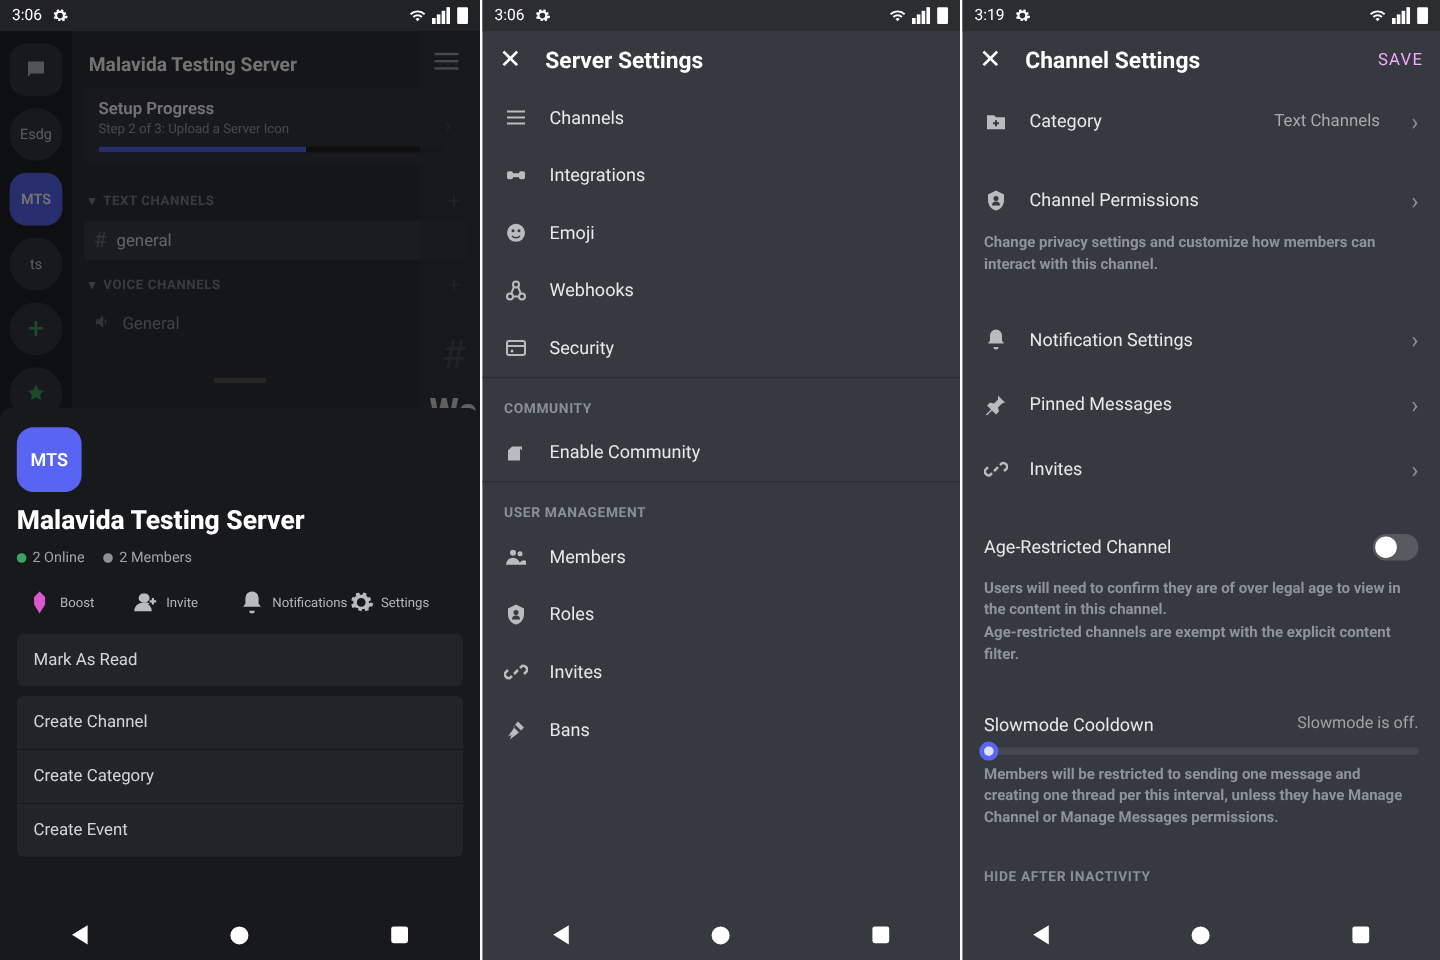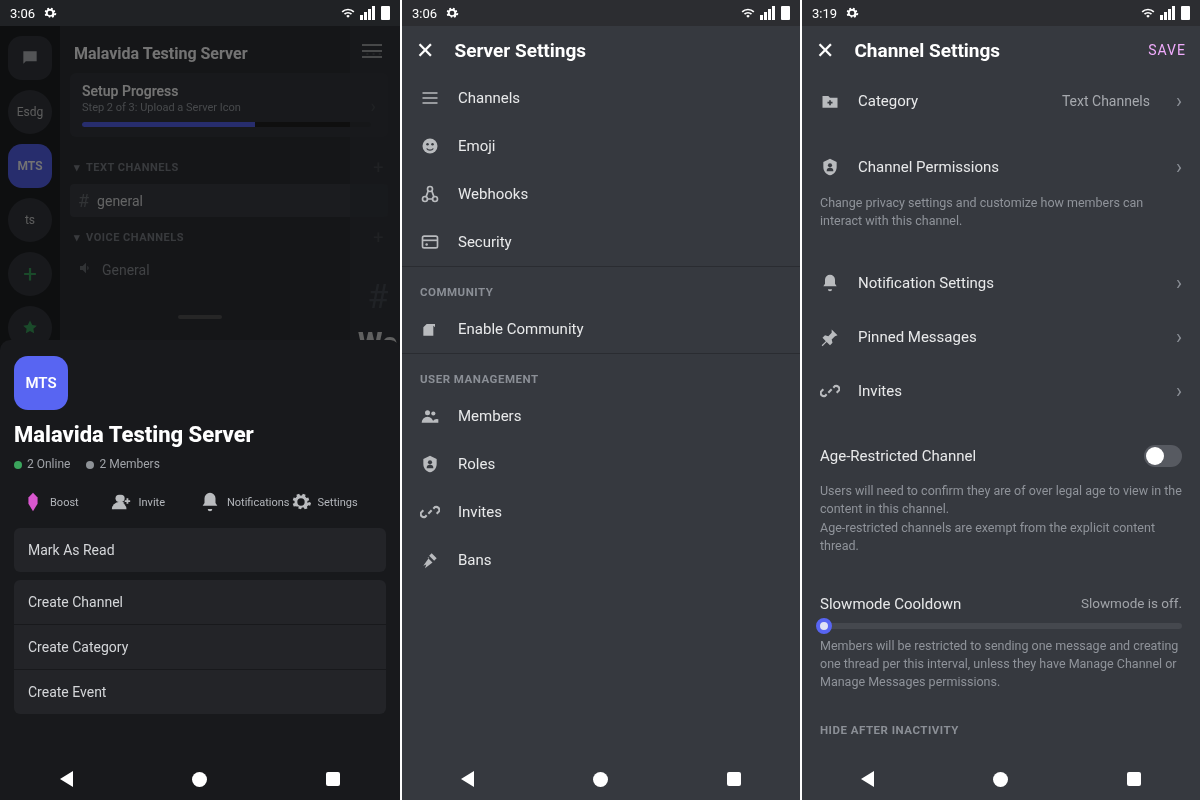--- a/index.html
+++ b/index.html
@@ -112,21 +112,21 @@
     padding:14px 18px;
     font-size:15px; color:#e8e9ea;
     position:relative;
   }
   .row .ico{ width:20px; display:flex; align-items:center; justify-content:center; color:#b9bbbe;}
   .row .ico svg{width:20px;height:20px;fill:#b9bbbe;}
   .row .rchev{ margin-left:auto; color:#8b8f96; font-size:20px;}
   .row .rval{ margin-left:auto; color:#a6a9ae; font-size:14px;}
   .cat-lbl{ font-size:11.5px; font-weight:700; letter-spacing:0.5px; color:#8b8f96; padding:18px 18px 6px;}
   .divider{ height:1px; background:#2a2c31; margin:0 0;}
-  .desc{ font-size:12.5px; color:#8f939a; padding:0 18px 14px; line-height:1.45;}
+  .desc{ font-size:12.5px; color:#8f939a; padding:0 18px 14px; line-height:1.45;font-weight:bold;}
   .p3 .row{ padding:15px 18px;}
   .p3 .section-gap{height:12px;}
   .toggle{ margin-left:auto; width:38px;height:22px;border-radius:12px;background:#575a61;position:relative;}
   .toggle .knob{position:absolute;left:2px;top:2px;width:18px;height:18px;border-radius:50%;background:#fff;}
   .slider-track{ margin:6px 18px 8px; height:6px; background:#45484e; border-radius:4px; position:relative;}
   .slider-thumb{ position:absolute; left:0; top:50%; transform:translate(-4px,-50%); width:16px;height:16px;border-radius:50%;background:#dfe1f5;border:4px solid #5865f2;}
   .p3-title-row{ display:flex; justify-content:space-between; padding:14px 18px 4px; font-size:15px; color:#e8e9ea;}
   .p3-title-row .rval{font-size:13.5px;color:#a0a3a8;}
 
   .p2-bg, .p3-bg{ background:#36393f;}
@@ -306,20 +306,30 @@
       <span class="ico">
           <svg viewBox="0 0 24 24">
             <path d="M3 6h18M3 12h18M3 18h18" stroke="#b9bbbe" stroke-width="2" fill="none"></path>
           </svg>
         </span>
       <span>Channels</span>
     </div>
     <div class="row">
       <span class="ico">
           <svg viewBox="0 0 24 24">
+            <rect x="3" y="8" width="6" height="8" rx="2" fill="#b9bbbe"></rect>
+            <rect x="15" y="8" width="6" height="8" rx="2" fill="#b9bbbe"></rect>
+            <rect x="9" y="10" width="6" height="4" fill="#b9bbbe"></rect>
+          </svg>
+        </span>
+      <span>Integrations</span>
+    </div>
+    <div class="row">
+      <span class="ico">
+          <svg viewBox="0 0 24 24">
             <circle cx="12" cy="12" r="9" fill="#b9bbbe"></circle>
             <circle cx="9" cy="10" r="1.5" fill="#36393f"></circle>
             <circle cx="15" cy="10" r="1.5" fill="#36393f"></circle>
             <path d="M8 15c1 1.5 2.5 2 4 2s3-.5 4-2" stroke="#36393f" stroke-width="1.5" fill="none"></path>
           </svg>
         </span>
       <span>Emoji</span>
     </div>
     <div class="row">
       <span class="ico">
@@ -485,21 +495,21 @@
     </div>
     <div class="section-gap"></div>
 
     <div class="row" style="padding-left:18px;">
       <span>Age-Restricted Channel</span>
       <div class="toggle">
           <div class="knob"></div>
         </div>
     </div>
     <div class="desc" style="white-space:pre-line">Users will need to confirm they are of over legal age to view in the content in this channel.
-Age-restricted channels are exempt from the explicit content thread.</div>
+Age-restricted channels are exempt with the explicit content filter.</div>
     <div class="section-gap"></div>
 
     <div class="p3-title-row">
       <span>Slowmode Cooldown</span>
       <span class="rval">Slowmode is off.</span>
     </div>
     <div class="slider-track">
       <div class="slider-thumb"></div>
     </div>
     <div class="desc">Members will be restricted to sending one message and creating one thread per this interval, unless they have Manage Channel or Manage Messages permissions.</div>

